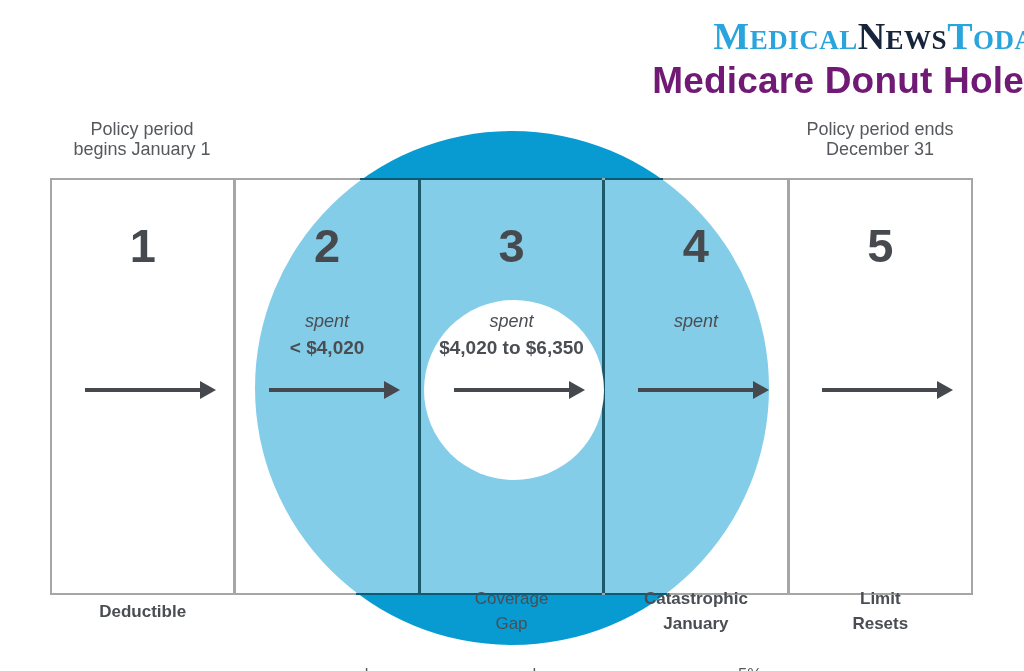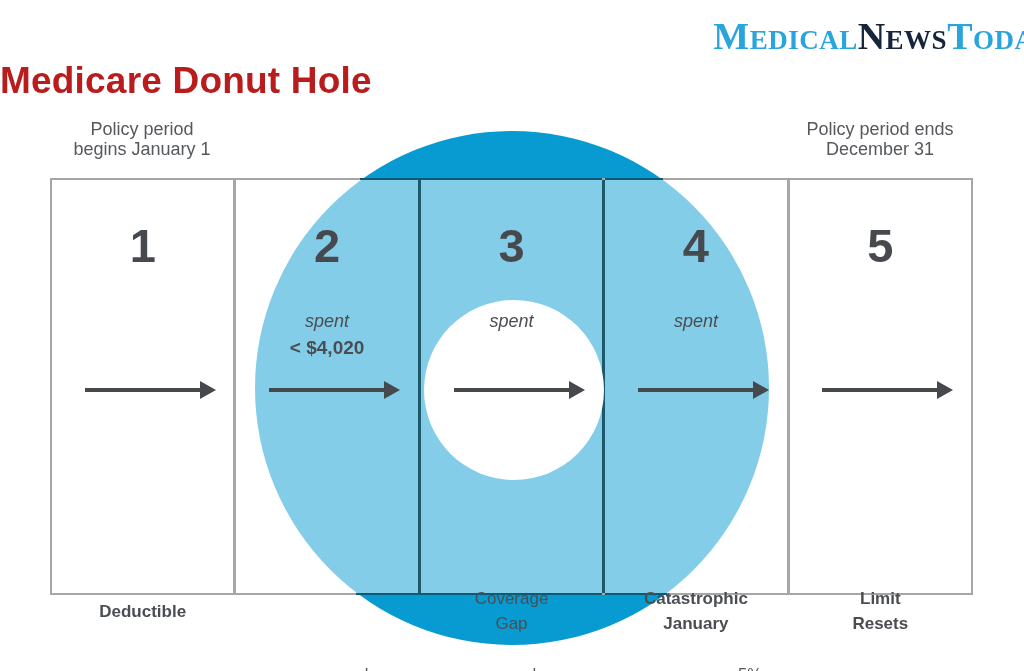--- a/index.html
+++ b/index.html
@@ -11,21 +11,21 @@
   
   .logo {
     position:absolute; top:14px; left:0; width:100%;
     text-align:right; font-family:"Liberation Serif", serif;
     font-variant:small-caps; font-weight:700; font-size:38px; letter-spacing:.5px;margin-left:28px;
   }
   .logo .blue { color:#2aa4dc; }
   .logo .dark { color:#16253b; }
   .title {
     position:absolute; top:60px; left:0; width:100%;
-    text-align:left; font-size:37px; font-weight:700; color:#b91c1c;
+    text-align:right; font-size:37px; font-weight:700; color:#701a75;
     letter-spacing:.2px;
   }
   .period {
     position:absolute; top:119px; width:280px;
     text-align:center; font-size:18px; line-height:20px; color:#55585c;
     white-space:pre-line; font-weight:400;
   }
   .period.left  { left:2px; }
   .period.right { left:740px; }
 
@@ -139,20 +139,21 @@
       <div class="desc">a person only
 pays a copay for
 their prescription
 drugs</div>
     </div>
 
     <div class="cell tinted b-teal cell3">
       <div class="num">3</div>
       <div class="spent">
         <div class="s1">spent</div>
+        <div class="s2">$4,020 to $6,350</div>
       </div>
       <div class="arrow">
           <div class="shaft"></div>
         </div>
       <div class="label">Coverage
 Gap</div>
       <div class="desc">a person has
 to start paying
 for their
 medications</div>

